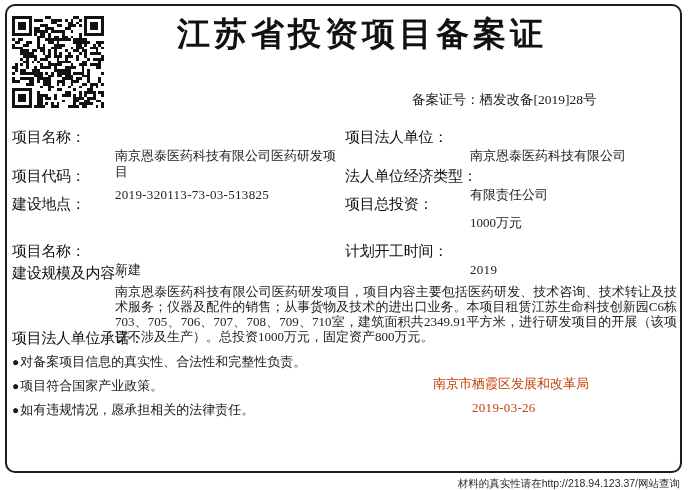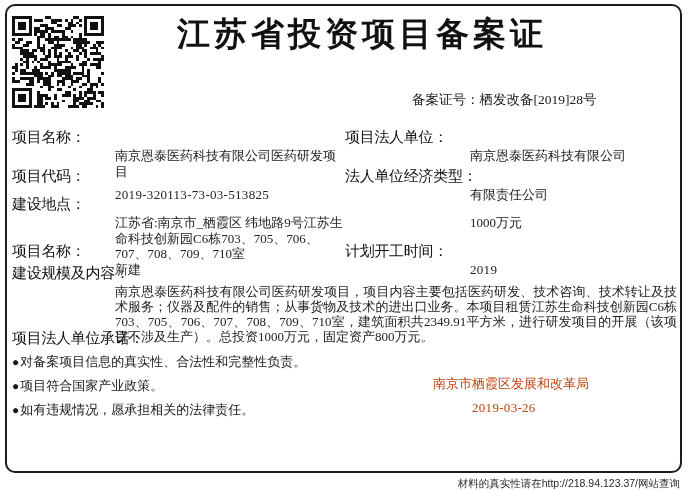--- a/index.html
+++ b/index.html
@@ -474,21 +474,21 @@
   <div class="val" style="left:115px;top:128px;width:232px">南京恩泰医药科技有限公司医药研发项目</div>
   <div class="lbl" style="left:345px;top:128px">项目法人单位：</div>
   <div class="val" style="left:470px;top:128px;width:205px">南京恩泰医药科技有限公司</div>
 
   <div class="lbl" style="left:12px;top:167px">项目代码：</div>
   <div class="val num" style="left:115px;top:167px;width:232px">2019-320113-73-03-513825</div>
   <div class="lbl" style="left:345px;top:167px">法人单位经济类型：</div>
   <div class="val" style="left:470px;top:167px;width:205px">有限责任公司</div>
 
   <div class="lbl" style="left:12px;top:195px">建设地点：</div>
-  <div class="val" style="left:115px;top:195px;width:232px">江苏省:南京市_栖霞区 纬地路9号江苏生命科技创新园C6栋703、705、706、707、708、709、710室</div>
+  <div class="lbl" style="left:345px;top:195px">项目总投资：</div>
   <div class="val" style="left:470px;top:195px;width:205px">1000万元</div>
 
   <div class="lbl" style="left:12px;top:242px">项目名称：</div>
   <div class="val" style="left:115px;top:242px;width:232px">新建</div>
   <div class="lbl" style="left:345px;top:242px">计划开工时间：</div>
   <div class="val num" style="left:470px;top:242px;width:205px">2019</div>
 
   <div class="lbl" style="left:12px;top:264px">建设规模及内容：</div>
   <div class="val para" style="left:115px;top:264px;width:562px">南京恩泰医药科技有限公司医药研发项目，项目内容主要包括医药研发、技术咨询、技术转让及技术服务；仪器及配件的销售；从事货物及技术的进出口业务。本项目租赁江苏生命科技创新园C6栋703、705、706、707、708、709、710室，建筑面积共2349.91平方米，进行研发项目的开展（该项目不涉及生产）。总投资1000万元，固定资产800万元。</div>
 

